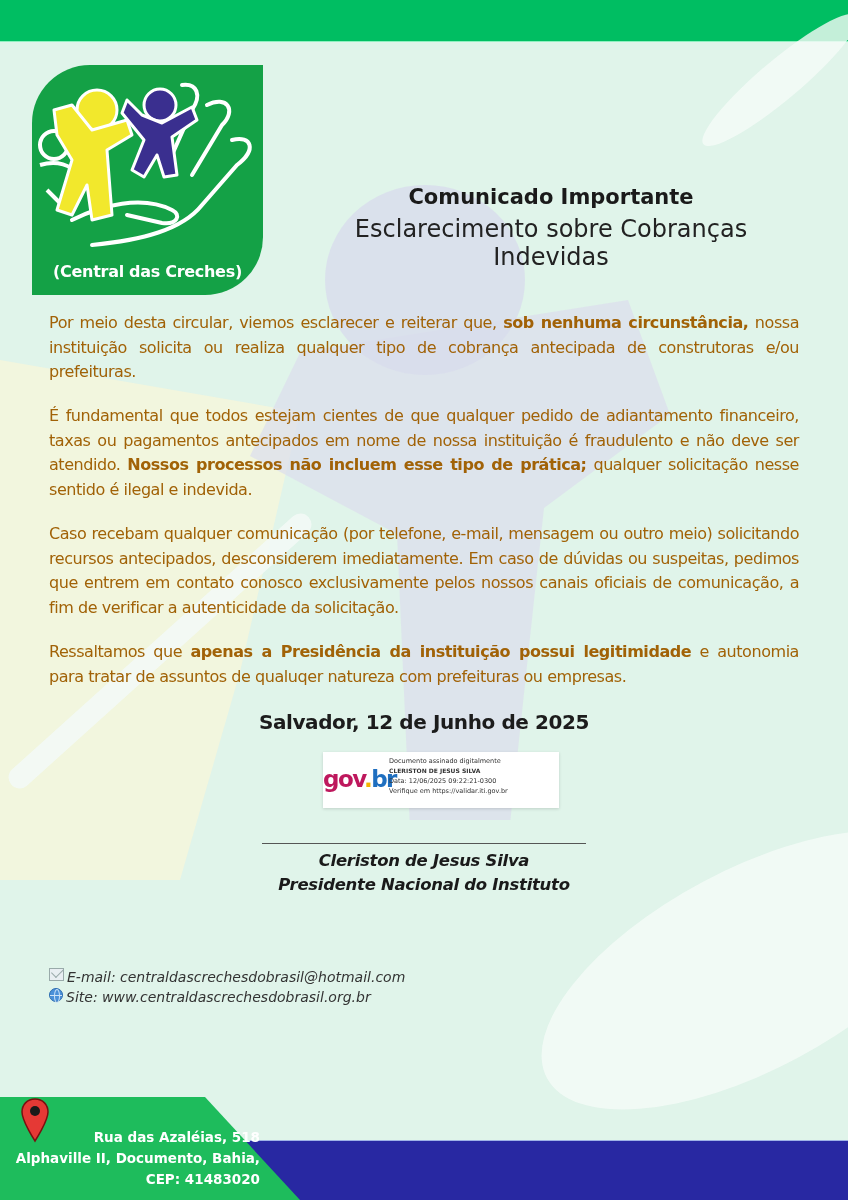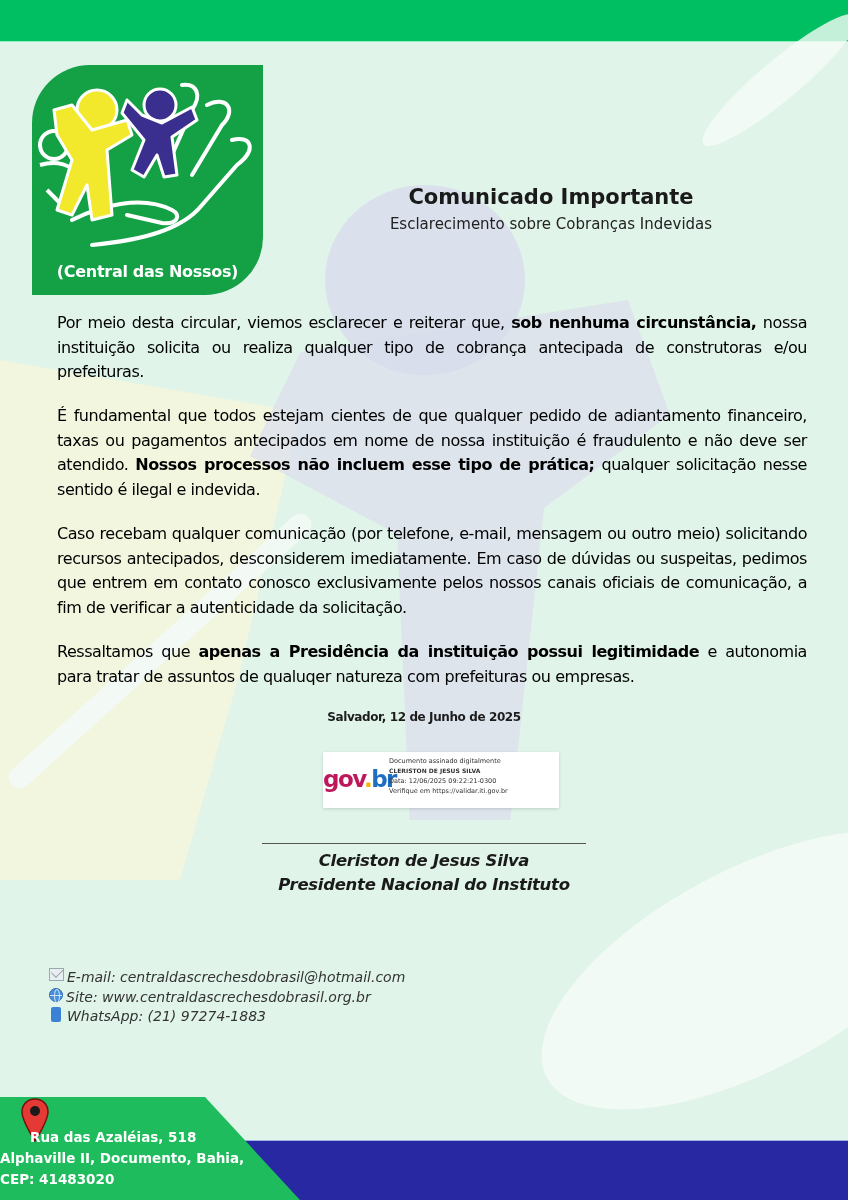--- a/index.html
+++ b/index.html
@@ -34,36 +34,36 @@
   }
   .logo svg { position: absolute; left: 0; top: 0; }
   .logo-caption {
     position: absolute; left: 0; right: 0; bottom: 14px; text-align: center;
     color: #ffffff; font-weight: bold; font-size: 16px;
     font-family: "DejaVu Sans", sans-serif; letter-spacing: -0.3px;
   }
 
   .title-block { position: absolute; left: 296px; top: 185px; width: 510px; text-align: center; }
   .title { font-size: 21px; font-weight: bold; color: #1a1a1a; font-family: "DejaVu Sans", sans-serif; }
-  .subtitle { font-size: 15px; color: #222; margin-top: 6px; font-family: "DejaVu Sans", sans-serif; font-weight: normal; }
+  .subtitle { font-size: 24px; color: #222; margin-top: 6px; font-family: "DejaVu Sans", sans-serif; font-weight: normal; }
 
   .body-text {
     position: absolute; left: 49px; width: 750px;
-    font-size: 16px; line-height: 24.5px; text-align: justify; color: #000000;
-    font-family: "DejaVu Sans", sans-serif; letter-spacing: -0.45px; margin-left: 8px;
+    font-size: 16px; line-height: 24.5px; text-align: justify; color: #a16207;
+    font-family: "DejaVu Sans", sans-serif; letter-spacing: -0.45px;
   }
   .p1 { top: 311px; }
   .p2 { top: 404px; }
   .p3 { top: 522px; }
   .p4 { top: 640px; }
   b { font-weight: bold; }
 
   .date {
     position: absolute; left: 0; width: 848px; top: 710px; text-align: center;
-    font-weight: bold; font-size: 12px; font-family: "DejaVu Sans", sans-serif; letter-spacing: -0.4px;
+    font-weight: bold; font-size: 20px; font-family: "DejaVu Sans", sans-serif; letter-spacing: -0.4px;
   }
 
   .govbr {
     position: absolute; left: 323px; top: 752px; width: 236px; height: 56px;
     background: #ffffff; box-shadow: 0 1px 3px rgba(0,0,0,0.15);
   }
   .govbr-logo {
     position: absolute; left: 0; top: 14px; font-size: 23px; font-weight: bold;
     font-family: "DejaVu Sans", sans-serif; letter-spacing: -1.5px;
   }
@@ -97,21 +97,21 @@
     position: absolute; left: 240px; top: 1140px; width: 608px; height: 60px;
     background: #2828a2; border-top: 1px solid #9fb2e8;
   }
   .footer-green {
     position: absolute; left: 0; top: 1097px; width: 300px; height: 103px;
     background: #1ebc5c;
     clip-path: polygon(0 0, 205px 0, 300px 103px, 0 103px);
   }
   .pin { position: absolute; left: 20px; top: 1097px; width: 30px; height: 46px; }
   .address {
-    position: absolute; left: 0; top: 1127px; width: 260px; text-align: left;
+    position: absolute; left: 0; top: 1127px; width: 260px; text-align: right;
     color: #ffffff; font-weight: bold; font-size: 13.5px; line-height: 21px;
     font-family: "DejaVu Sans", sans-serif;
   }
   .address .l1 { padding-left: 30px; }
 </style>
 </head>
 <body>
 
 <div class="top-bar"></div>
 
@@ -129,21 +129,21 @@
 
     <circle cx="22" cy="80" r="14" fill="none" stroke="#ffffff" stroke-width="4"></circle>
     <path d="M8 100 C25 95 40 100 45 110 L30 140 L15 125" fill="none" stroke="#ffffff" stroke-width="4"></path>
 
     <circle cx="65" cy="45" r="20" fill="#f2e82c" stroke="#ffffff" stroke-width="3"></circle>
     <path d="M22 45 L40 40 L60 65 L95 55 L100 70 L75 85 L80 150 L60 155 L55 120 L40 150 L25 145 L40 95 L25 70 Z" fill="#f2e82c" stroke="#ffffff" stroke-width="3" stroke-linejoin="round"></path>
 
     <circle cx="128" cy="40" r="16" fill="#3a2f8f" stroke="#ffffff" stroke-width="3"></circle>
     <path d="M95 35 L110 50 L130 58 L160 42 L165 55 L140 72 L145 110 L132 112 L125 90 L112 112 L100 105 L112 75 L90 48 Z" fill="#3a2f8f" stroke="#ffffff" stroke-width="3" stroke-linejoin="round"></path>
   </svg>
-  <div class="logo-caption">(Central das Nossos)</div>
+  <div class="logo-caption">(Central das Creches)</div>
 </div>
 
 <div class="title-block">
   <div class="title">Comunicado Importante</div>
   <div class="subtitle">Esclarecimento sobre Cobranças Indevidas</div>
 </div>
 
 <div class="body-text p1">
   <span>Por meio desta circular, viemos esclarecer e reiterar que, </span><b>sob nenhuma circunstância,</b><span> nossa instituição solicita ou realiza qualquer tipo de cobrança antecipada de construtoras e/ou prefeituras.</span>
 </div>
@@ -175,24 +175,20 @@
 
 <div class="contacts">
   <div class="contact-row">
     <span class="ic ic-mail"></span>
     <span>E-mail: centraldascrechesdobrasil@hotmail.com</span>
   </div>
   <div class="contact-row">
     <span class="ic ic-globe"></span>
     <span>Site: www.centraldascrechesdobrasil.org.br</span>
   </div>
-  <div class="contact-row">
-    <span class="ic ic-phone"></span>
-    <span>WhatsApp: (21) 97274-1883</span>
-  </div>
 </div>
 
 <div class="footer-blue"></div>
 <div class="footer-green"></div>
 <svg class="pin" viewBox="0 0 30 46">
   <path d="M15 2 C7 2 2 8 2 15 C2 24 15 44 15 44 C15 44 28 24 28 15 C28 8 23 2 15 2 Z" fill="#e53935" stroke="#7a1010" stroke-width="1.5"></path>
   <circle cx="15" cy="14" r="5" fill="#1a1a1a"></circle>
 </svg>
 <div class="address">
   <div class="l1">Rua das Azaléias, 518</div>

